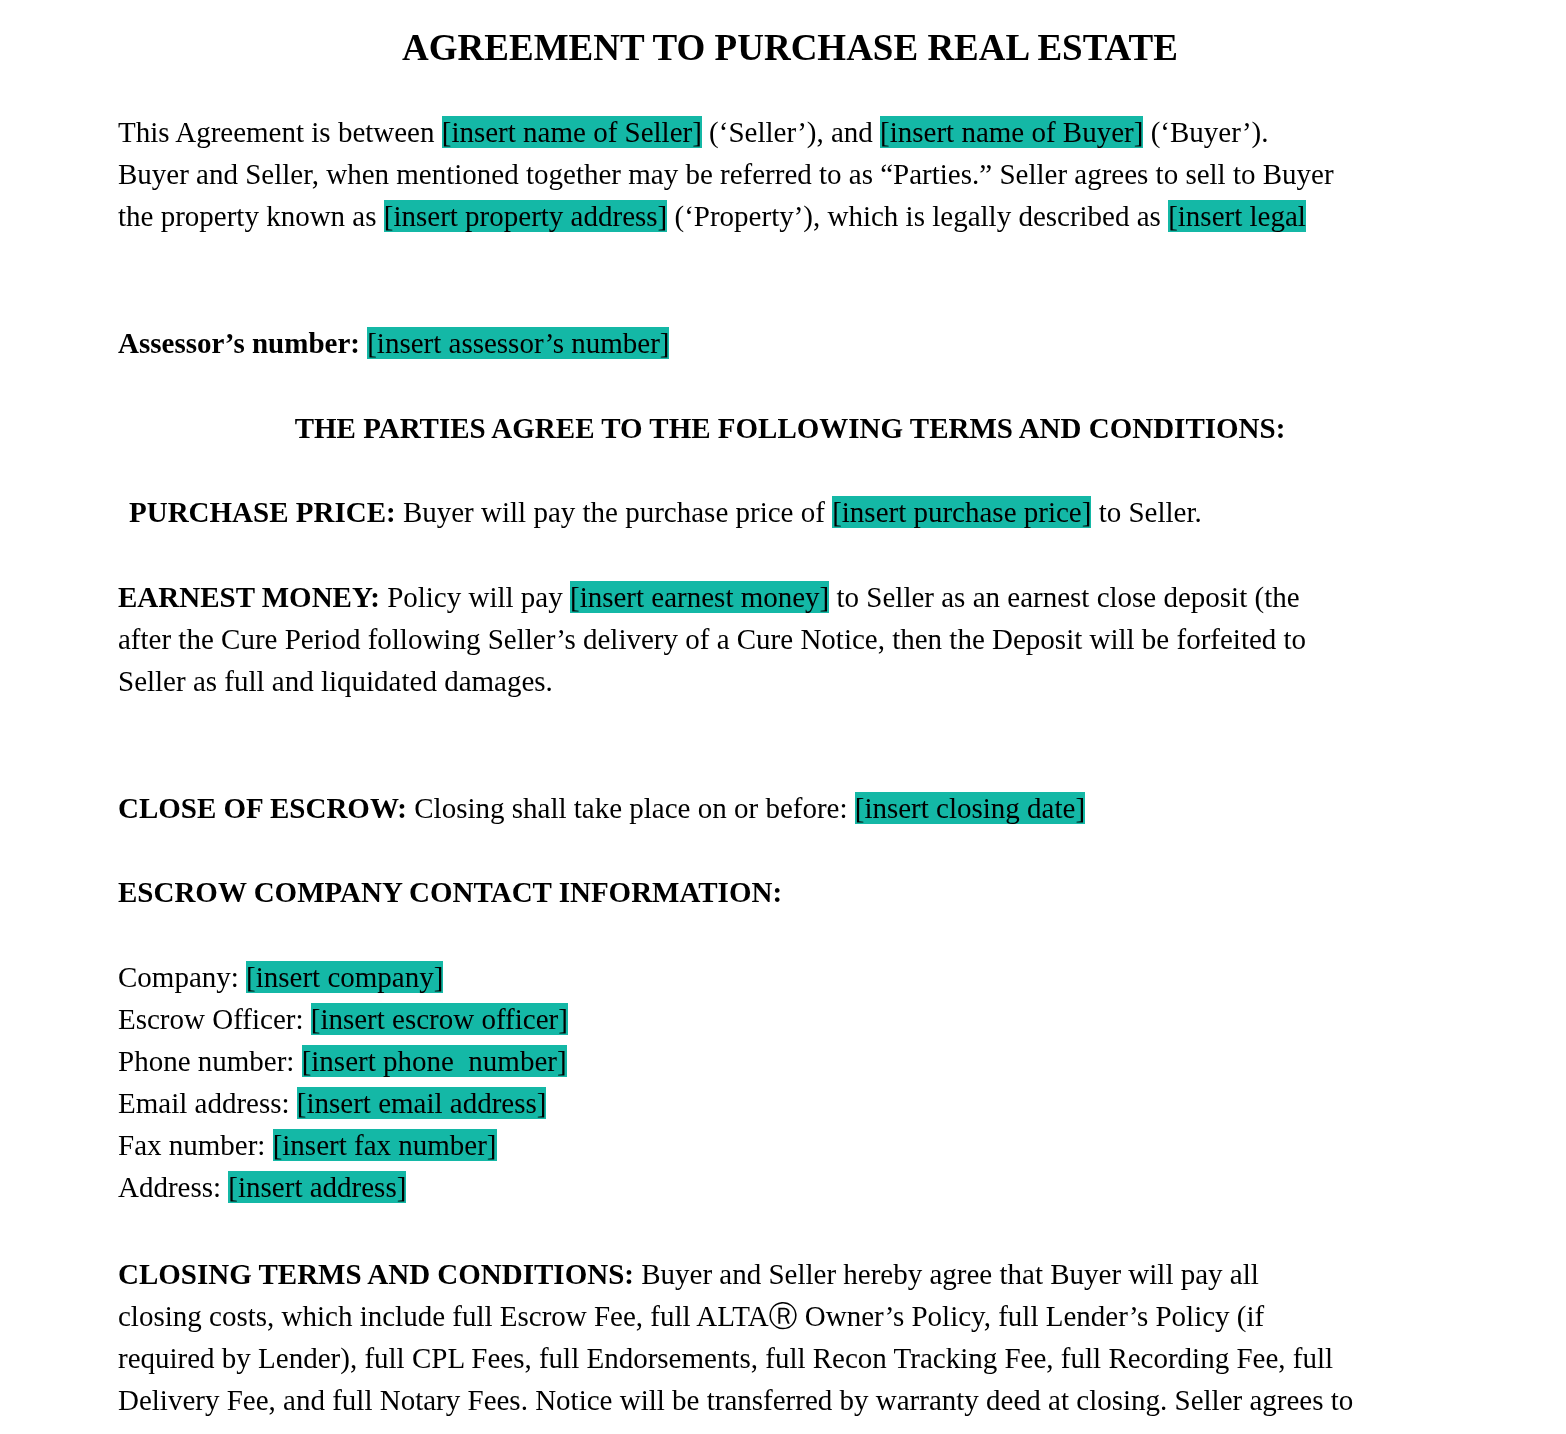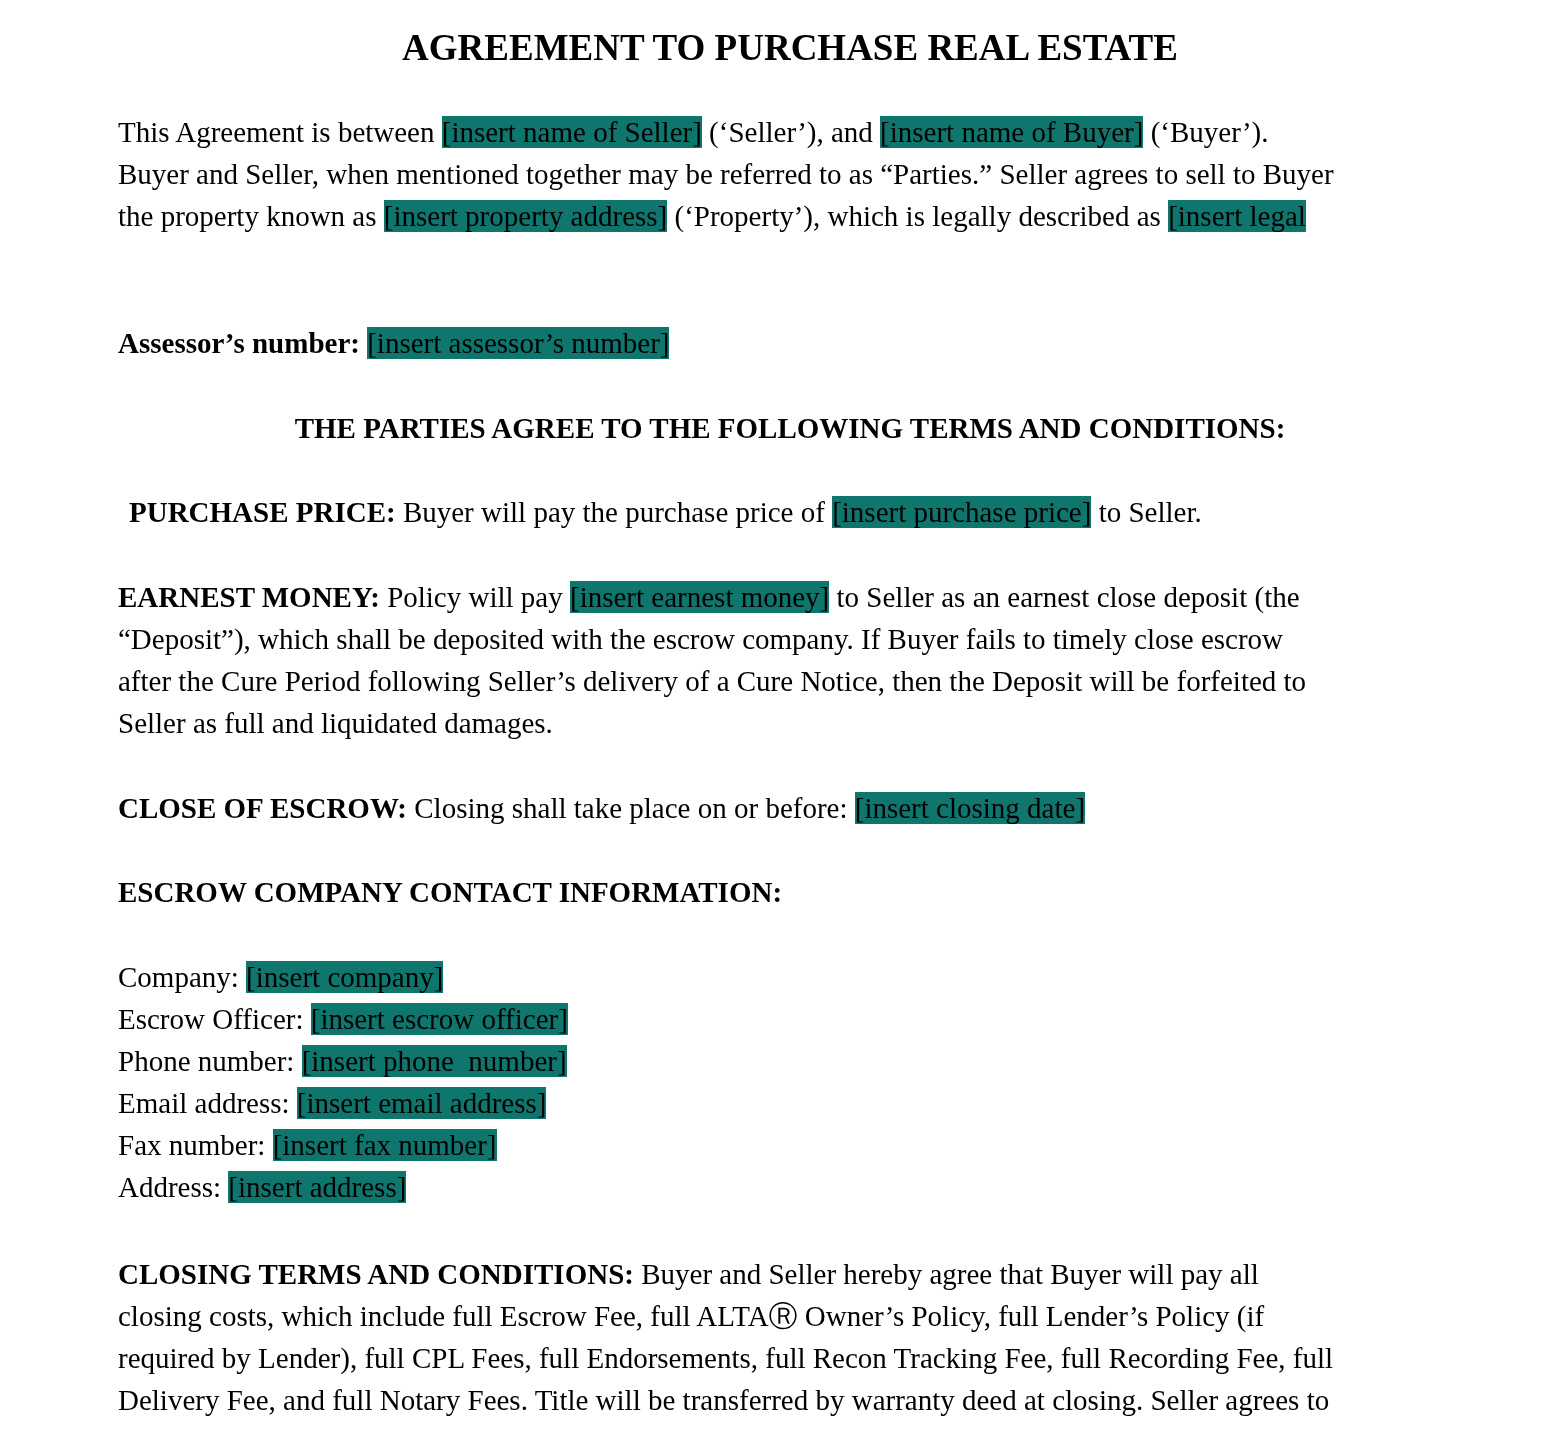--- a/index.html
+++ b/index.html
@@ -11,21 +11,21 @@
   .page {
     position: absolute; left: 118px; top: 0; width: 1350px;
     font-size: 29px; line-height: 42px;
   }
   .title {
     position: absolute; left: 0; width: 1344px; top: 27px;
     text-align: center; font-weight: bold; font-size: 37px; line-height: 42px;
   }
   .para { position: absolute; left: 0; width: 1350px; margin: 0; }
   .b { font-weight: bold; }
-  .hl { background: #0f766e; }
+  .hl { background: #14b8a6; }
   .center { text-align: center; width: 1344px; }
   .line { display: block; white-space: nowrap; }
   .clip-line { display: block; height: 42px; position: relative; }
 </style>
 </head>
 <body>
 
 <div class="page">
 
   <div class="title">AGREEMENT TO PURCHASE REAL ESTATE</div>
@@ -41,21 +41,20 @@
   </div>
 
   <div class="para center b" style="top:407px;">THE PARTIES AGREE TO THE FOLLOWING TERMS AND CONDITIONS:</div>
 
   <div class="para" style="top:491px;margin-left:11px;">
     <span class="line"><span class="b">PURCHASE PRICE:</span><span> Buyer will pay the purchase price of </span><span class="hl">[insert purchase price]</span><span> to Seller.</span></span>
   </div>
 
   <div class="para" style="top:576px;">
     <span class="line"><span class="b">EARNEST MONEY:</span><span> Policy will pay </span><span class="hl">[insert earnest money]</span><span> to Seller as an earnest close deposit (the</span></span>
-    <span class="line">“Deposit”), which shall be deposited with the escrow company. If Buyer fails to timely close escrow</span>
     <span class="line">after the Cure Period following Seller’s delivery of a Cure Notice, then the Deposit will be forfeited to</span>
     <span class="line">Seller as full and liquidated damages.</span>
   </div>
 
   <div class="para" style="top:787px;">
     <span class="line"><span class="b">CLOSE OF ESCROW:</span><span> Closing shall take place on or before: </span><span class="hl">[insert closing date]</span></span>
   </div>
 
   <div class="para b" style="top:871px;">ESCROW COMPANY CONTACT INFORMATION:</div>
 
@@ -65,17 +64,17 @@
     <span class="line"><span>Phone number: </span><span class="hl" style="white-space:pre;">[insert phone  number]</span></span>
     <span class="line"><span>Email address: </span><span class="hl">[insert email address]</span></span>
     <span class="line"><span>Fax number: </span><span class="hl">[insert fax number]</span></span>
     <span class="line"><span>Address: </span><span class="hl">[insert address]</span></span>
   </div>
 
   <div class="para" style="top:1253px;">
     <span class="line"><span class="b">CLOSING TERMS AND CONDITIONS:</span><span> Buyer and Seller hereby agree that Buyer will pay all</span></span>
     <span class="line">closing costs, which include full Escrow Fee, full ALTAⓇ Owner’s Policy, full Lender’s Policy (if</span>
     <span class="line">required by Lender), full CPL Fees, full Endorsements, full Recon Tracking Fee, full Recording Fee, full</span>
-    <span class="line">Delivery Fee, and full Notary Fees. Title will be transferred by warranty deed at closing. Seller agrees to</span>
+    <span class="line">Delivery Fee, and full Notary Fees. Notice will be transferred by warranty deed at closing. Seller agrees to</span>
     <span class="clip-line"></span>
   </div>
 
 </div>
 
 </body></html>

